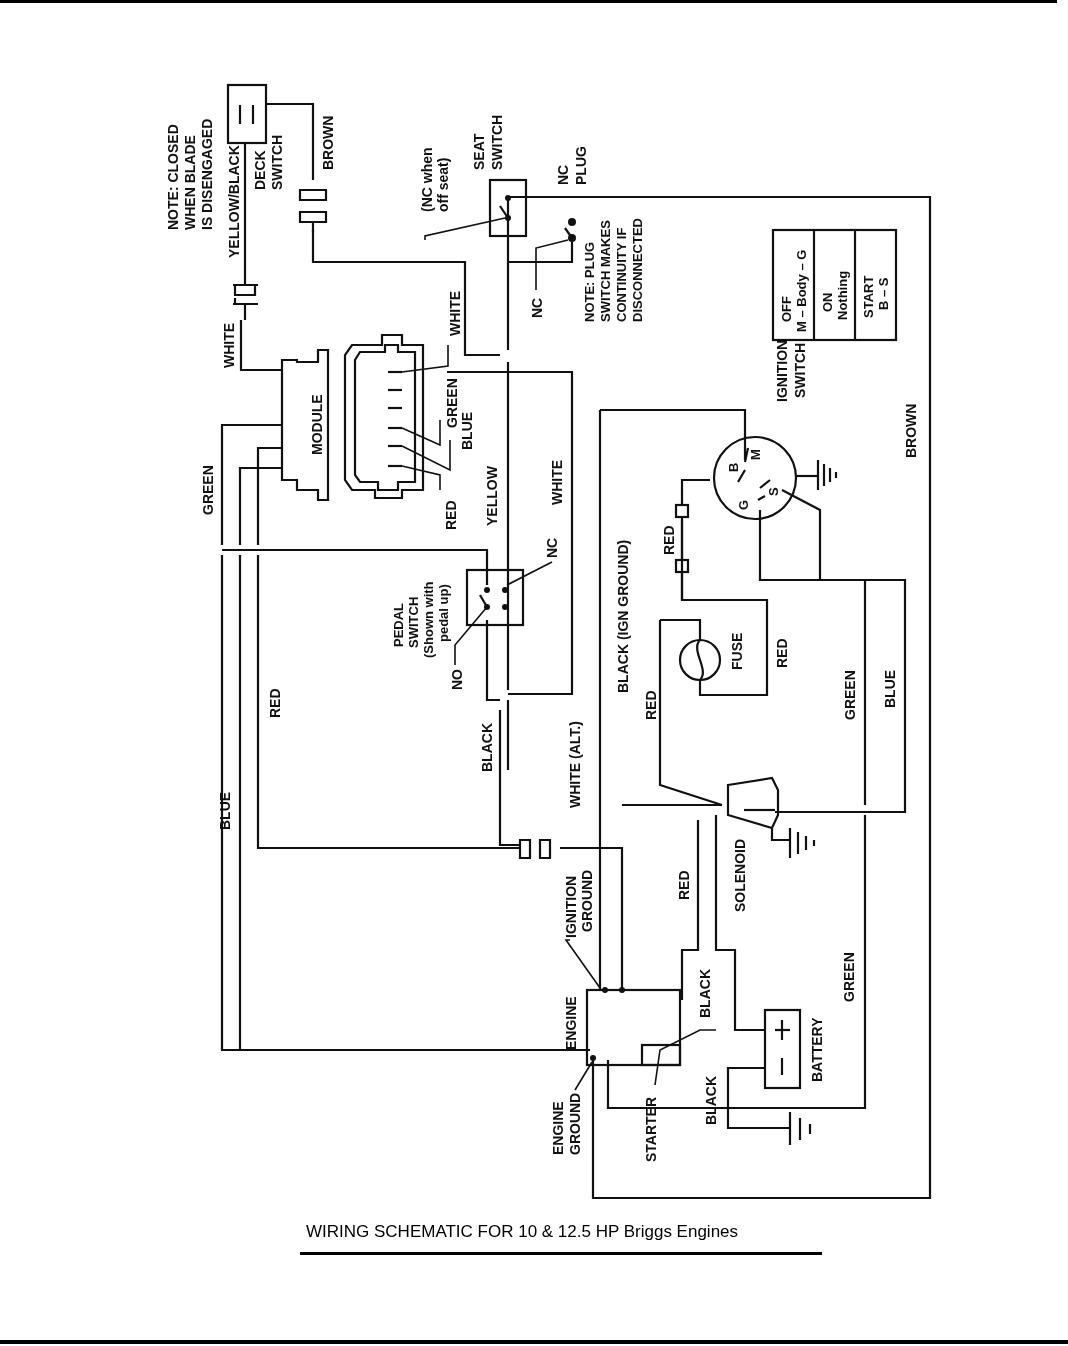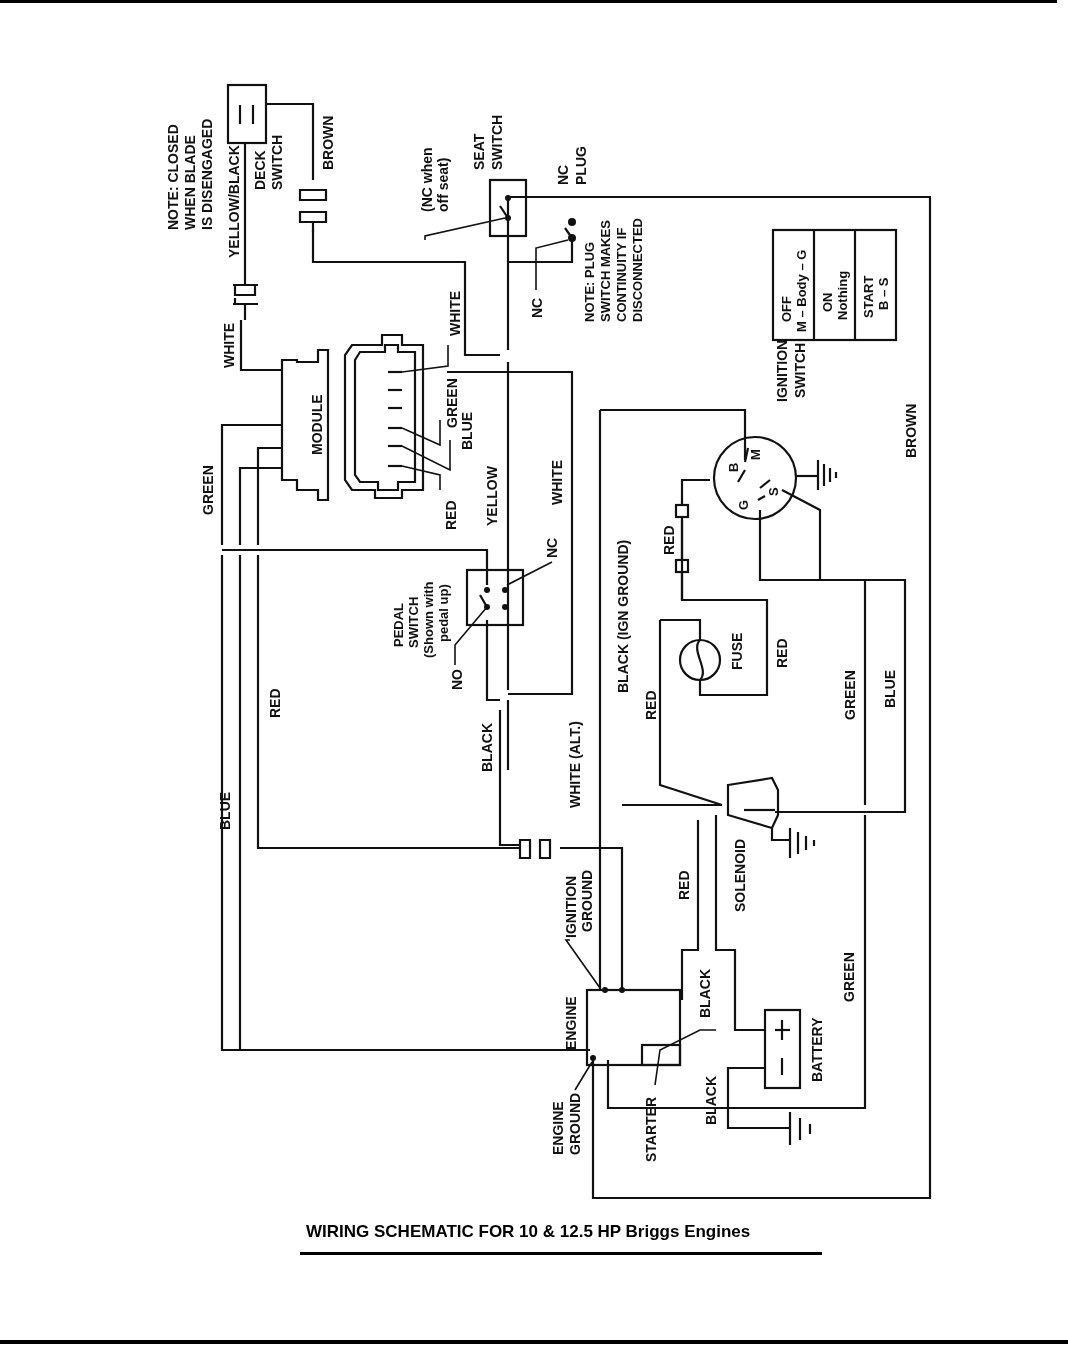--- a/index.html
+++ b/index.html
@@ -4,21 +4,21 @@
 <style>
   html,body{margin:0;padding:0;background:#fff;}
   body{width:1068px;height:1346px;position:relative;overflow:hidden;font-family:"Liberation Sans",sans-serif;}
   .rule-top{position:absolute;left:0;top:0;width:1057px;height:3px;background:#000;}
   .rule-bottom{position:absolute;left:0;top:1340px;width:1068px;height:4px;background:#000;}
   svg{position:absolute;left:0;top:0;}
   .w{fill:none;stroke:#111;stroke-width:2.2;stroke-linejoin:miter;}
   .tw{fill:none;stroke:#111;stroke-width:1.6;}
   .lbl{font-family:"Liberation Sans",sans-serif;font-weight:bold;font-size:14px;fill:#111;}
   .lbls{font-family:"Liberation Sans",sans-serif;font-weight:bold;font-size:13px;fill:#111;}
-  .caption{position:absolute;left:306px;top:1222px;font-weight:bold;font-size:17px;color:#000;font-family:"Liberation Sans",sans-serif;}
+  .caption{position:absolute;left:306px;top:1222px;font-weight:normal;font-size:17px;color:#000;font-family:"Liberation Sans",sans-serif;}
   .caption-line{position:absolute;left:300px;top:1252px;width:522px;height:3px;background:#000;}
 </style>
 </head>
 <body>
 
 <div class="rule-top"></div>
 
 <svg width="1068" height="1346" viewBox="0 0 1068 1346">
 
   <g>

